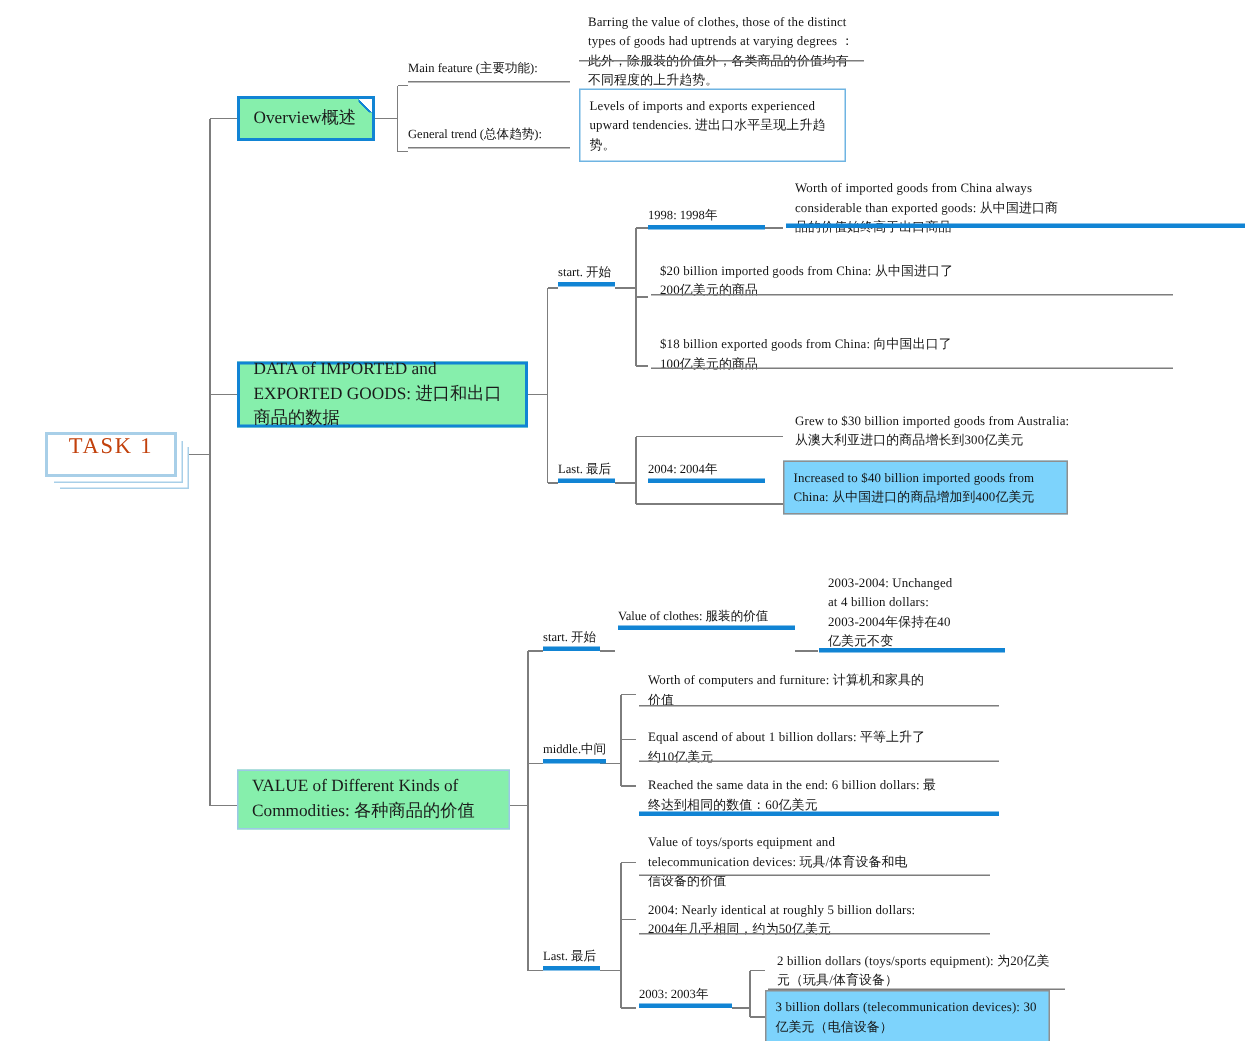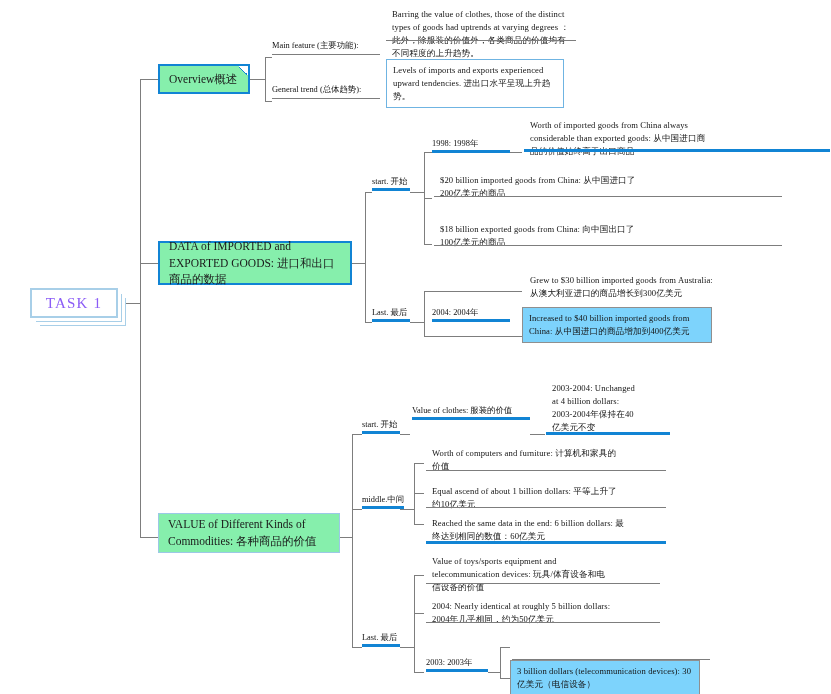--- a/index.html
+++ b/index.html
@@ -9,22 +9,22 @@
     color:#1a1a1a;
   }
   #canvas{position:absolute;inset:0;}
   .svgwrap{position:absolute;left:0;top:0;width:831px;height:694px;pointer-events:none;}
 
   
   .node{position:absolute;box-sizing:border-box;}
 
   .root{
     border:2px solid #a8cfe8;background:#ffffff;
-    display:flex;align-items:center;justify-content:center;
-    font-size:15px;letter-spacing:1.2px;color:#8b5cf6;
+    display:flex;justify-content:center;
+    font-size:15px;letter-spacing:1.2px;color:#c2410c;
     box-shadow:4px 4px 0 -1px #ffffff, 5px 5px 0 -1px #a8cfe8,
                8px 8px 0 -1px #ffffff, 9px 9px 0 -1px #a8cfe8;
   }
 
   .mainnode{
     background:#86efac;box-sizing:border-box;
     display:flex;align-items:center;
     padding:6px 9px;font-size:11.5px;line-height:1.45;
   }
   .mainnode.thick{border:2.5px solid #1184d4;}
@@ -223,17 +223,18 @@
   <div class="leaf plain" style="left:426px;top:551px;width:188px;">Value of toys/sports equipment and telecommunication devices: 玩具/体育设备和电信设备的价值</div>
   <div class="uline" style="left:426px;top:583px;width:234px;"></div>
 
   <div class="leaf plain" style="left:426px;top:596px;width:194px;">2004: Nearly identical at roughly 5 billion dollars: 2004年几乎相同，约为50亿美元</div>
   <div class="uline" style="left:426px;top:622px;width:234px;"></div>
 
   <div class="cap" style="left:426px;top:658px;width:62px;">
     <span>2003: 2003年</span>
     <i class="ul"></i>
   </div>
+  <div class="leaf plain" style="left:512px;top:630px;width:198px;">2 billion dollars (toys/sports equipment): 为20亿美元（玩具/体育设备）</div>
   <div class="uline" style="left:512px;top:659px;width:198px;"></div>
 
   <div class="leaf boxed" style="left:510px;top:660px;width:190px;">3 billion dollars (telecommunication devices): 30亿美元（电信设备）</div>
 
 </div>
 
 </body></html>

